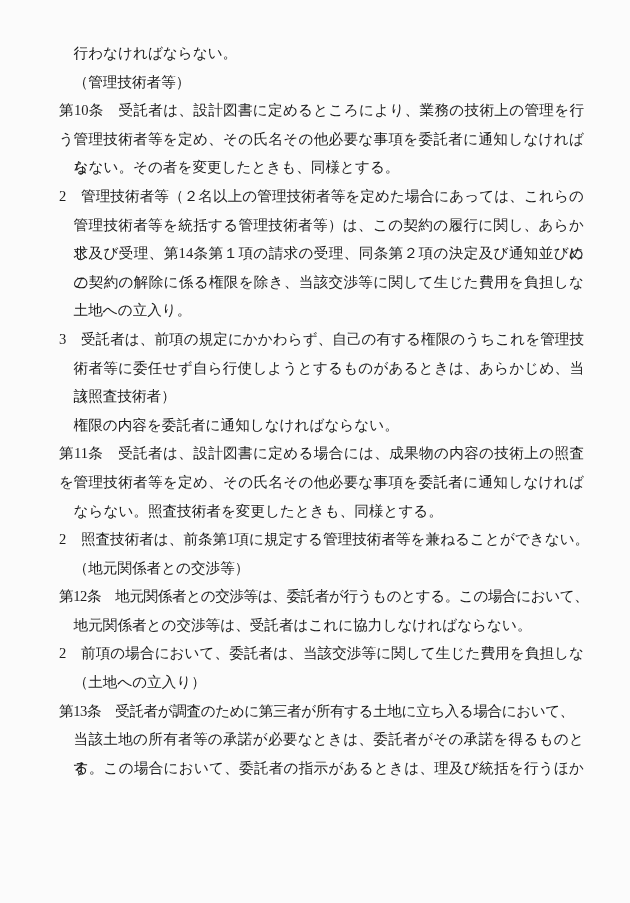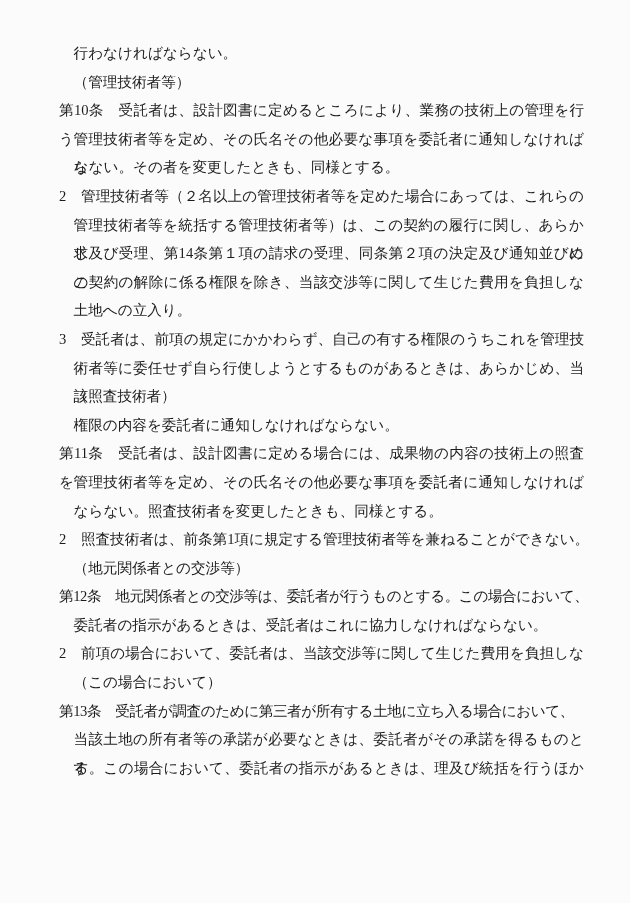--- a/index.html
+++ b/index.html
@@ -63,20 +63,20 @@
       <div class="line num full">3　受託者は、前項の規定にかかわらず、自己の有する権限のうちこれを管理技</div>
       <div class="line cont full">術者等に委任せず自ら行使しようとするものがあるときは、あらかじめ、当該</div>
       <div class="line head">（照査技術者）</div>
       <div class="line cont">権限の内容を委託者に通知しなければならない。</div>
       <div class="line art full">第11条　受託者は、設計図書に定める場合には、成果物の内容の技術上の照査を</div>
       <div class="line cont full">管理技術者等を定め、その氏名その他必要な事項を委託者に通知しなければ</div>
       <div class="line cont">ならない。照査技術者を変更したときも、同様とする。</div>
       <div class="line num">2　照査技術者は、前条第1項に規定する管理技術者等を兼ねることができない。</div>
       <div class="line head">（地元関係者との交渉等）</div>
       <div class="line art tight">第12条　地元関係者との交渉等は、委託者が行うものとする。この場合において、</div>
-      <div class="line cont">委託者の指示があるときは、受託者はこれに協力しなければならない。</div>
+      <div class="line cont">地元関係者との交渉等は、受託者はこれに協力しなければならない。</div>
       <div class="line num full">2　前項の場合において、委託者は、当該交渉等に関して生じた費用を負担しな</div>
-      <div class="line head">（この場合において）</div>
+      <div class="line head">（土地への立入り）</div>
       <div class="line art tight">第13条　受託者が調査のために第三者が所有する土地に立ち入る場合において、</div>
       <div class="line cont full">当該土地の所有者等の承諾が必要なときは、委託者がその承諾を得るものとす</div>
       <div class="line cont full">る。この場合において、委託者の指示があるときは、理及び統括を行うほか</div>
     </div>
 </div>
 
 </body></html>

